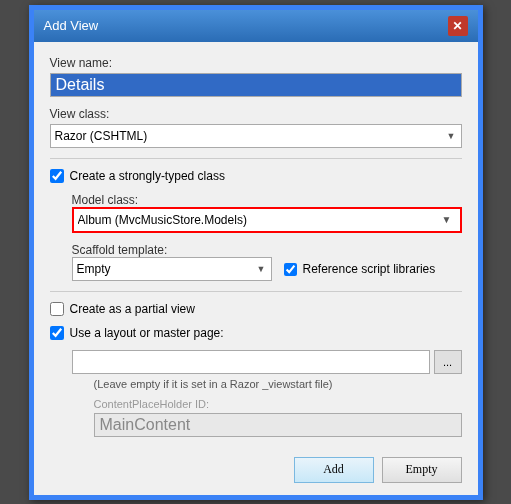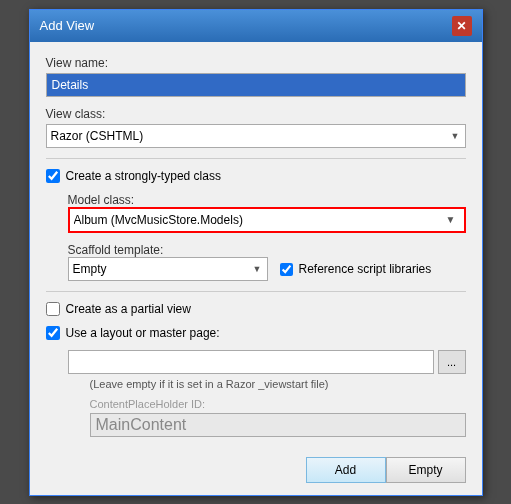--- a/index.html
+++ b/index.html
@@ -9,21 +9,21 @@
       background: #4a4a4a;
       display: flex;
       justify-content: center;
       align-items: center;
       width: 511px;
       height: 504px;
     }
     .dialog {
       width: 454px;
       background: #6d28d9;
-      border: 1px solid #3b82f6;
+      border: 5px solid #3b82f6;
       box-shadow: 2px 2px 8px rgba(0,0,0,0.5);
       display: flex;
       flex-direction: column;
     }
     .title-bar {
       background: linear-gradient(to bottom, #4a90d9, #2a6cb5);
       color: white;
       padding: 6px 10px;
       display: flex;
       justify-content: space-between;
@@ -57,21 +57,21 @@
     .form-label {
       display: block;
       margin-bottom: 3px;
       color: #333;
     }
     .form-input {
       width: 100%;
       height: 24px;
       border: 1px solid #aaa;
       padding: 2px 5px;
-      font-size: 12px;
+      font-size: 16px;
       font-family: inherit;
       background: white;
       color: #000099;
       outline: none;
     }
     .form-input.selected {
       background: #316ac5;
       color: white;
     }
     .form-select {
@@ -216,21 +216,23 @@
     }
     .divider {
       border: none;
       border-top: 1px solid #ccc;
       margin: 10px 0;
     }
     .dialog-footer {
       padding: 8px 16px 12px 16px;
       display: flex;
       justify-content: flex-end;
+      gap: 8px;
       background: #f0f0f0;
+      font-family: Liberation Serif, serif;
     }
     .footer-btn {
       width: 80px;
       height: 26px;
       border: 1px solid #aaa;
       background: linear-gradient(to bottom, #f5f5f5, #e0e0e0);
       cursor: pointer;
       font-size: 12px;
       font-family: inherit;
       color: #000;

